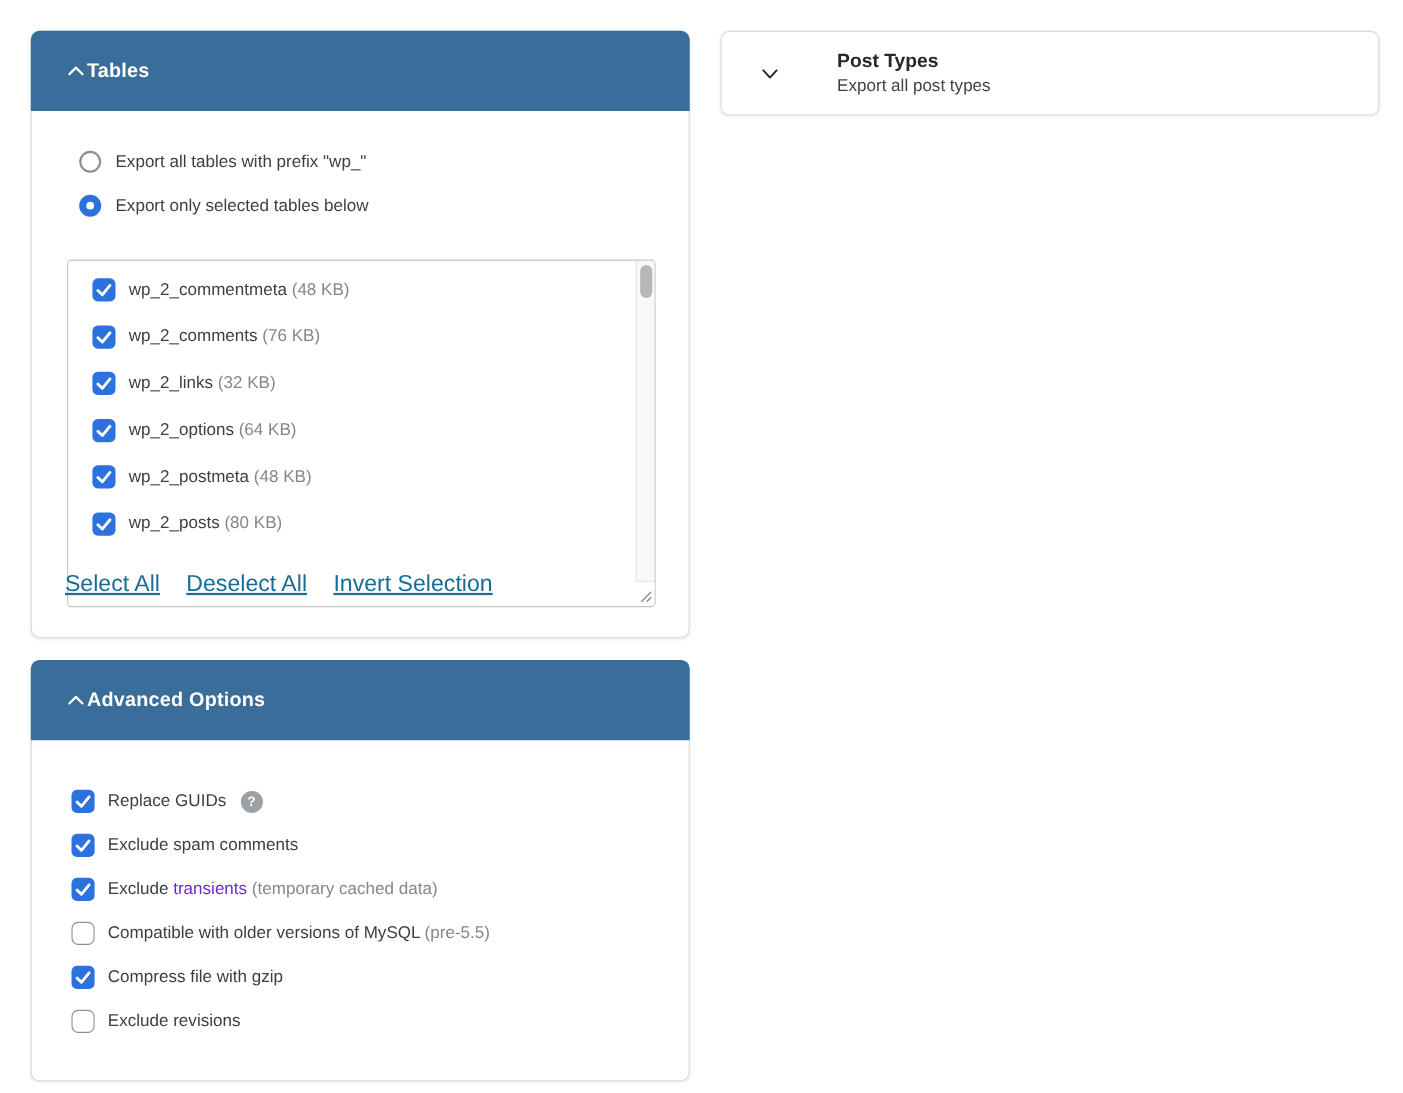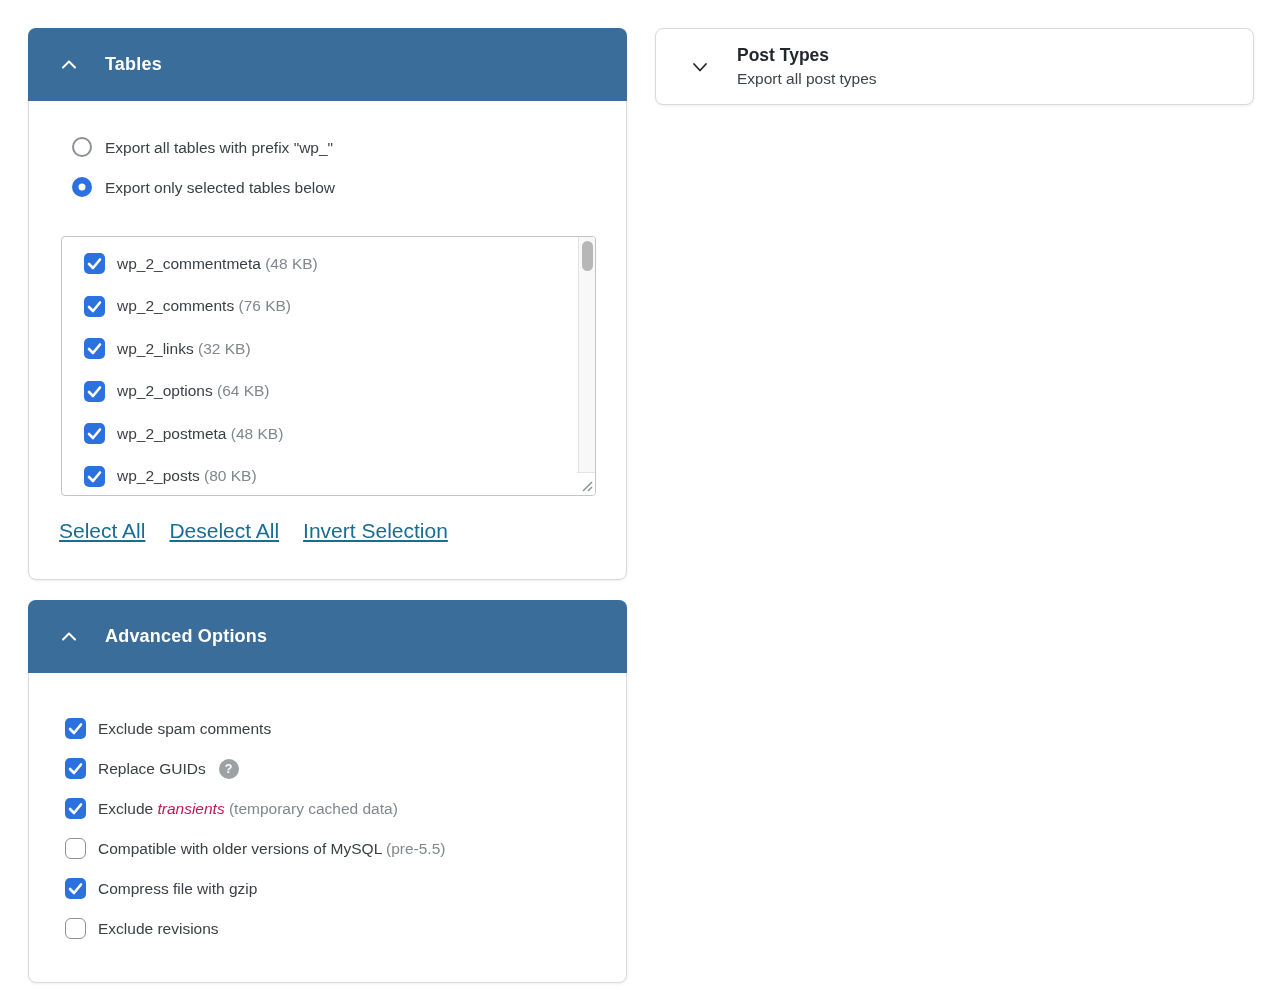--- a/index.html
+++ b/index.html
@@ -6,48 +6,48 @@
   html,body { width:1275px; height:994px; background:#ffffff;
     font-family:"Liberation Sans", sans-serif; color:#3c434a; }
   .stage { position:relative; width:1275px; height:994px; overflow:hidden; }
 
   
   .panel { position:absolute; background:#fff; border:1px solid #d8dadd;
     border-radius:8px; box-shadow:0 1px 3px rgba(0,0,0,.07); }
   #tables-panel   { left:28px; top:28px;  width:599px; height:552px; }
   #advanced-panel { left:28px; top:600px; width:599px; height:383px; }
   #posttypes-card { left:655px; top:28px; width:599px; height:77px;
-    display:flex; align-items:center; }
+    display:flex; align-items:center;gap:24px; }
 
   .panel-header { height:73px; margin:-1px -1px 0 -1px;
     background:#3a6d99; border-radius:8px 8px 0 0;
     display:flex; align-items:center; }
   .panel-header .chev { margin-left:31px; display:flex; }
-  .panel-header h2 { margin-left:26px; color:#ffffff; font-size:18px;
+  .panel-header h2 { color:#ffffff; font-size:18px;
     font-weight:bold; letter-spacing:.2px; }
 
   
   .radio-group { margin-top:36px; }
   .radio-row { display:flex; align-items:flex-end; margin:0 0 20px 30px; height:20px; cursor:pointer; }
   .radio { width:20px; height:20px; border-radius:50%; background:#fff;
     border:2px solid #8c8f94; flex:none; }
   .radio.checked { border:none; background:#2b72df; position:relative; }
   .radio.checked::after { content:""; position:absolute; left:50%; top:50%;
     width:7px; height:7px; border-radius:50%; background:#fff;
     transform:translate(-50%,-50%); }
   .radio-row span { margin-left:13px; font-size:15.5px; color:#3a3f45; }
 
   
   .cb { width:21px; height:21px; border-radius:5px; flex:none; position:relative; }
   .cb.on { background:#2b72df; }
   .cb.off { background:#fff; border:1.5px solid #8c8f94; border-radius:6px; }
   .cb.on svg { position:absolute; left:0; top:0; }
 
   
-  .table-list { position:absolute; left:32px; top:207px; width:535px; height:260px;
+  .table-list { position:absolute; left:32px; top:207px; width:535px; height:316px;
     border:1px solid #c3c4c7; border-radius:4px; background:#fff; overflow:hidden; }
   .tl-rows { padding:16px 0 0 22px; }
   .t-row { display:flex; align-items:center; height:21px; margin-bottom:21.5px; }
   .t-row .lbl { margin-left:12px; font-size:15.5px; color:#3a3f45; white-space:nowrap; }
   .t-row .sz { color:#82878c; }
   .tl-scrollbar { position:absolute; top:0; right:0; bottom:23px; width:17px;
     background:#f8f8f8; border-left:1px solid #e3e3e3; }
   .tl-thumb { width:11px; height:30px; margin:4px auto 0; border-radius:6px;
     background:#b7b7b7; cursor:grab; }
   .tl-resize { position:absolute; right:0; bottom:0; width:18px; height:23px;
@@ -57,21 +57,21 @@
   
   .actions { position:absolute; left:30px; top:490px; display:flex; gap:24px; }
   .actions a { font-size:21px; font-weight:500; color:#176d94;
     text-decoration:underline; cursor:pointer; }
 
   
   .adv-rows { margin-top:45px; }
   .adv-row { display:flex; align-items:center; margin:0 0 19px 36px; height:21px; cursor:pointer; }
   .adv-row .parts { margin-left:12px; font-size:15.5px; color:#3a3f45; white-space:nowrap; }
   .adv-row .parts .muted { color:#82878c; }
-  .adv-row .parts .lnk { color:#be185d; cursor:pointer;font-style:italic; }
+  .adv-row .parts .lnk { color:#6d28d9; cursor:pointer; }
   .help { width:20px; height:20px; margin-left:13px; border-radius:50%;
     background:#9ca1a6; color:#fff; font-size:12.5px; font-weight:bold;
     display:flex; align-items:center; justify-content:center; cursor:pointer; }
 
   
   #posttypes-card .chev { margin-left:33px; display:flex; }
   .pt-text { margin-left:26px; }
   .pt-title { font-size:17.5px; font-weight:bold; color:#23282d; }
   .pt-sub { font-size:15.5px; color:#3c434a; margin-top:4px; }
 </style>
@@ -180,30 +180,30 @@
       </span>
       <h2>Advanced Options</h2>
     </div>
     <div class="adv-rows">
         <div class="adv-row">
   <span class="cb on">
     <svg width="21" height="21" viewBox="0 0 21 21">
               <polyline points="5,11 9,15 16,6.5" fill="none" stroke="#fff" stroke-width="2.6" stroke-linecap="round" stroke-linejoin="round"></polyline>
             </svg>
   </span>
-<span class="parts"><span>Exclude spam comments</span></span>
-        </div>
-        <div class="adv-row">
-  <span class="cb on">
-    <svg width="21" height="21" viewBox="0 0 21 21">
-              <polyline points="5,11 9,15 16,6.5" fill="none" stroke="#fff" stroke-width="2.6" stroke-linecap="round" stroke-linejoin="round"></polyline>
-            </svg>
-  </span>
 <span class="parts"><span>Replace GUIDs</span></span>
           <span class="help">?</span>
+        </div>
+        <div class="adv-row">
+  <span class="cb on">
+    <svg width="21" height="21" viewBox="0 0 21 21">
+              <polyline points="5,11 9,15 16,6.5" fill="none" stroke="#fff" stroke-width="2.6" stroke-linecap="round" stroke-linejoin="round"></polyline>
+            </svg>
+  </span>
+<span class="parts"><span>Exclude spam comments</span></span>
         </div>
         <div class="adv-row">
   <span class="cb on">
     <svg width="21" height="21" viewBox="0 0 21 21">
               <polyline points="5,11 9,15 16,6.5" fill="none" stroke="#fff" stroke-width="2.6" stroke-linecap="round" stroke-linejoin="round"></polyline>
             </svg>
   </span>
 <span class="parts"><span>Exclude </span><span class="lnk">transients</span><span class="muted"> (temporary cached data)</span></span>
         </div>
         <div class="adv-row">

